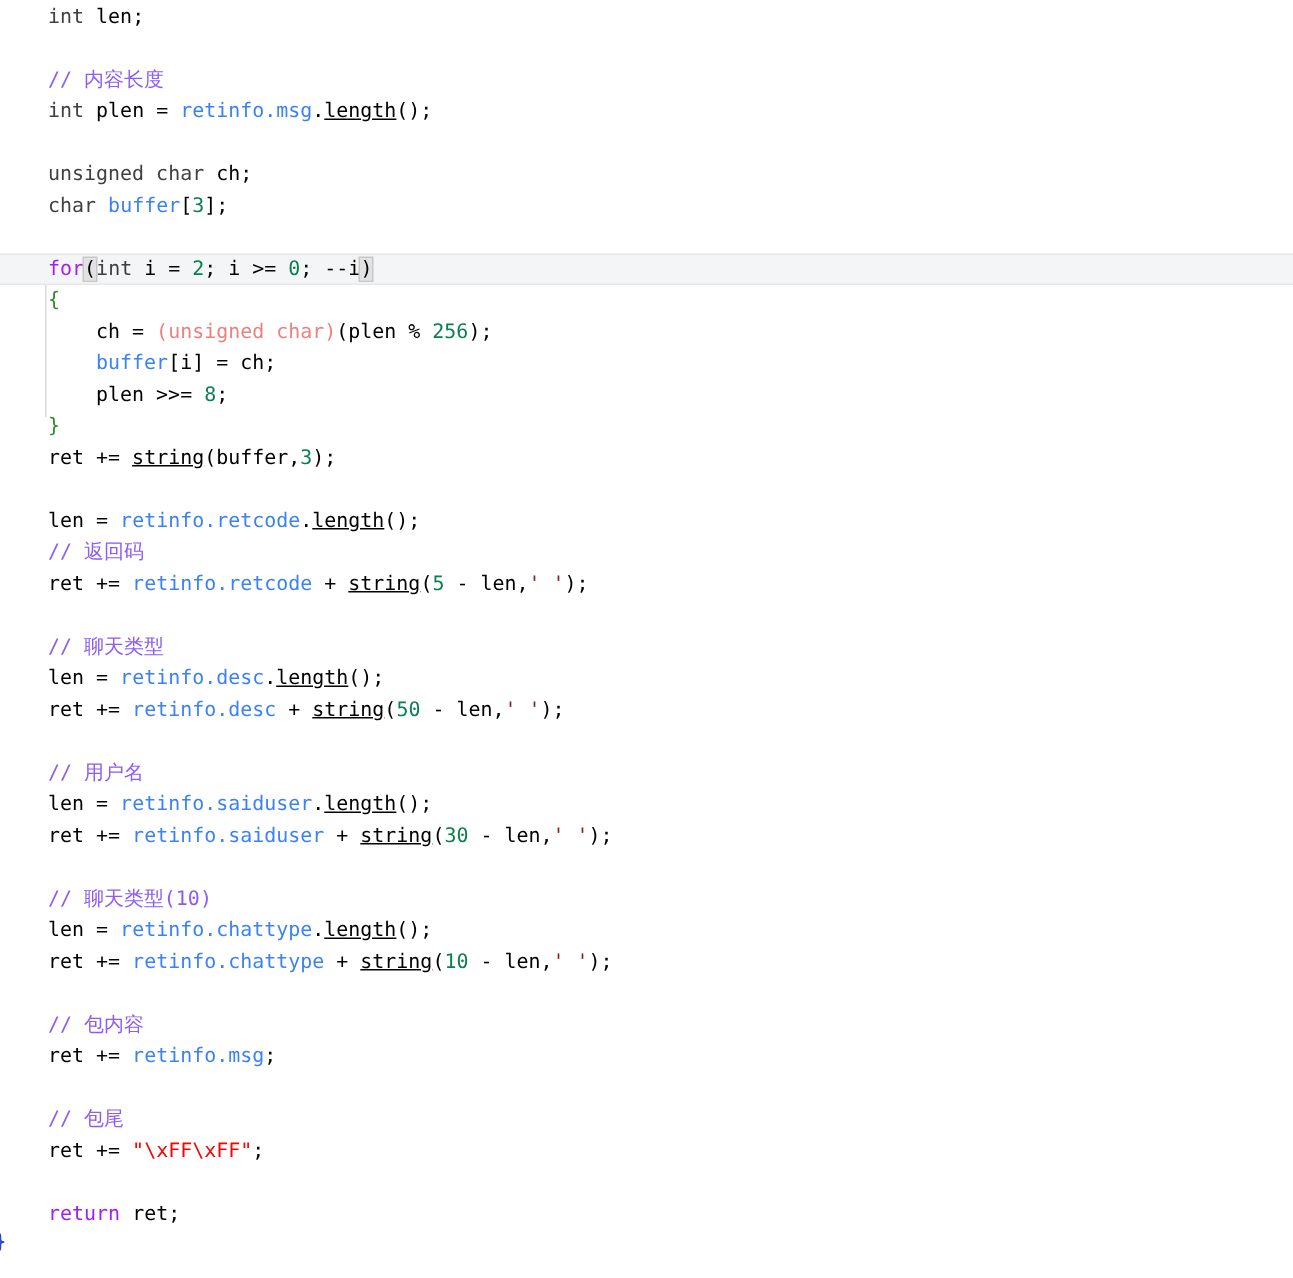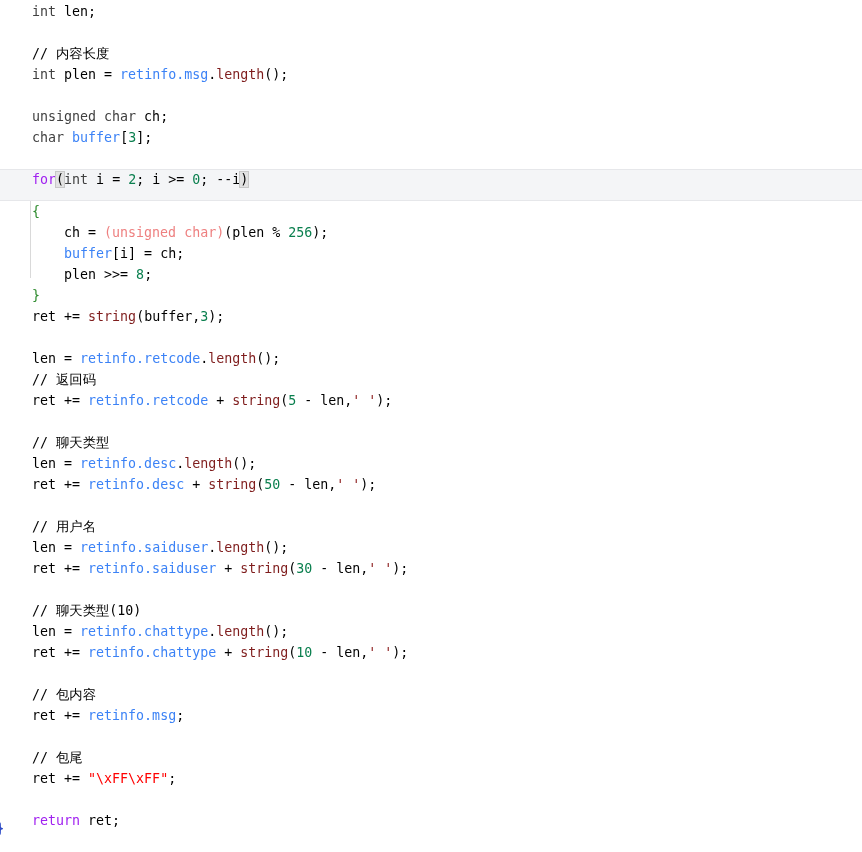--- a/index.html
+++ b/index.html
@@ -41,39 +41,39 @@
     box-sizing: border-box;
   }
   .line .ind {
     display: inline-block;
   }
   
   .line.current {
     background: #f4f5f7;
     border-top: 1px solid #e6e7ea;
     border-bottom: 1px solid #e6e7ea;
-    height: 32px;
+    height: 21px;
     line-height: 19px;
   }
   
   .guide {
     position: absolute;
     left: 30px;
     width: 1px;
     background: #d9d9d9;
     z-index: 0;
   }
   
   .kw        { color: #404040; }          
   .kw2       { color: #a020f0; }          
   .cast      { color: #ee8080; }          
-  .cmt       { color: #000000; }          
+  .cmt       { color: #8b5cf6; }          
   .num       { color: #0a7f4e; }          
   .member    { color: #3b82f6; }          
-  .fn        { color: #7f1d1d; }          
+  .fn        { color: #000000; text-decoration: underline; }          
   .str       { color: #ff0000; }          
   .chr       { color: #8b1a1a; }          
   .brace     { color: #2e8b2e; }          
   .plain     { color: #000000; text-align: right; }
   .match {
     background: #e2e2e2;
     outline: 1px solid #c8c8c8;
   }
   .cut-brace {
     position: absolute;

